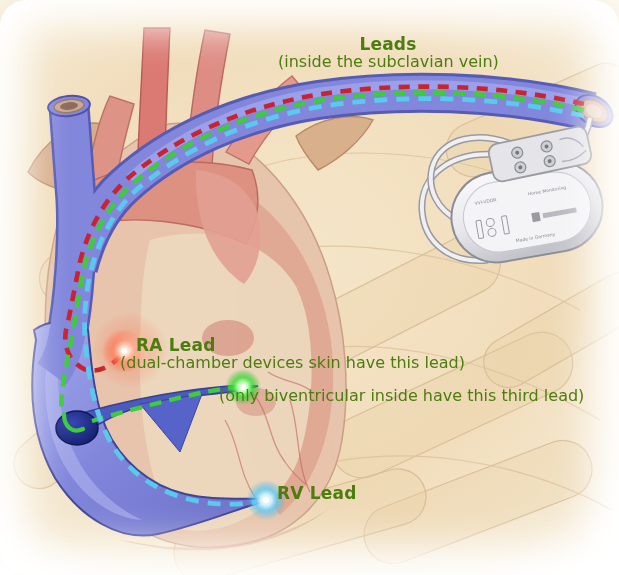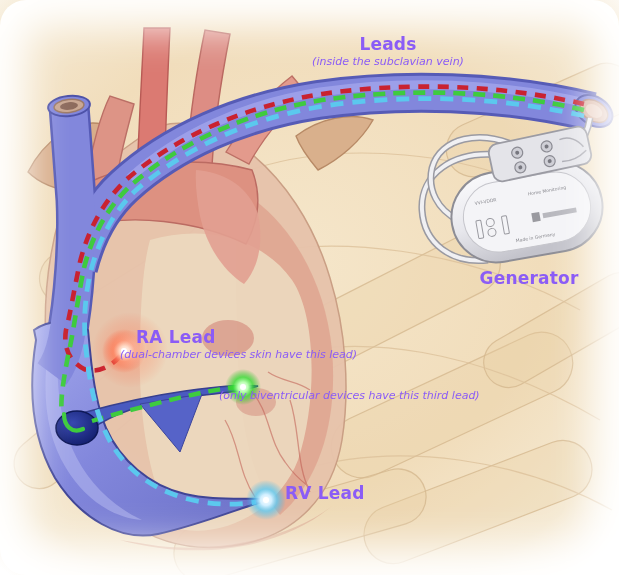--- a/index.html
+++ b/index.html
@@ -5,33 +5,33 @@
   html,body{margin:0;padding:0;background:#ffffff;}
   .stage{
     position:relative;width:619px;height:575px;overflow:hidden;
     font-family:"DejaVu Sans","Liberation Sans",sans-serif;background:#fff;
   }
   .stage svg{position:absolute;left:0;top:0;}
   .vignette{
     position:absolute;left:0;top:0;right:0;bottom:0;pointer-events:none;
     box-shadow:inset 0 0 42px 26px #ffffff;border-radius:26px;
   }
-  .lbl{position:absolute;color:#8b5cf6;}
+  .lbl{position:absolute;color:#4d7c0f;}
   .lbl-title{font-weight:bold;font-size:17px;line-height:19px;letter-spacing:.2px;}
-  .lbl-sub{font-style:italic;font-size:11px;line-height:16px;white-space:nowrap;}
+  .lbl-sub{font-size:16px;line-height:16px;white-space:nowrap;}
   .center{text-align:center;}
   .lbl-leads{left:278px;top:35px;width:220px;}
   .lbl-generator{left:444px;top:269px;width:170px;}
   .lbl-generator .lbl-sub{white-space:normal;}
-  .lbl-ra{left:120px;top:328px;}
+  .lbl-ra{left:120px;top:336px;}
   .lbl-ra .lbl-title{padding-left:16px;}
   .lbl-cs{left:219px;top:388px;}
   .lbl-cs .lbl-title{padding-left:9px;}
   .lbl-rv{left:277px;top:484px;}
-  .lbl-rv .lbl-title{padding-left:8px;text-align:right;}
+  .lbl-rv .lbl-title{text-align:right;}
 </style>
 </head>
 <body>
 
 <div class="stage">
 
 <svg width="619" height="575" viewBox="0 0 619 575">
   <defs>
     <radialGradient id="bgGrad" cx="48%" cy="45%" r="72%">
       <stop offset="0%" stop-color="#f5e6ca"></stop>
@@ -213,29 +213,28 @@
 </svg>
 
 <div class="vignette"></div>
 
 <div class="lbl lbl-leads center">
   <div class="lbl-title">Leads</div>
   <div class="lbl-sub">(inside the subclavian vein)</div>
 </div>
 
 <div class="lbl lbl-generator center">
-  <div class="lbl-title">Generator</div>
 </div>
 
 <div class="lbl lbl-ra">
   <div class="lbl-title">RA Lead</div>
   <div class="lbl-sub">(dual-chamber devices skin have this lead)</div>
 </div>
 
 <div class="lbl lbl-cs">
-  <div class="lbl-sub">(only biventricular devices have this third lead)</div>
+  <div class="lbl-sub">(only biventricular inside have this third lead)</div>
 </div>
 
 <div class="lbl lbl-rv">
   <div class="lbl-title">RV Lead</div>
 </div>
 
 </div>
 
 </body></html>

